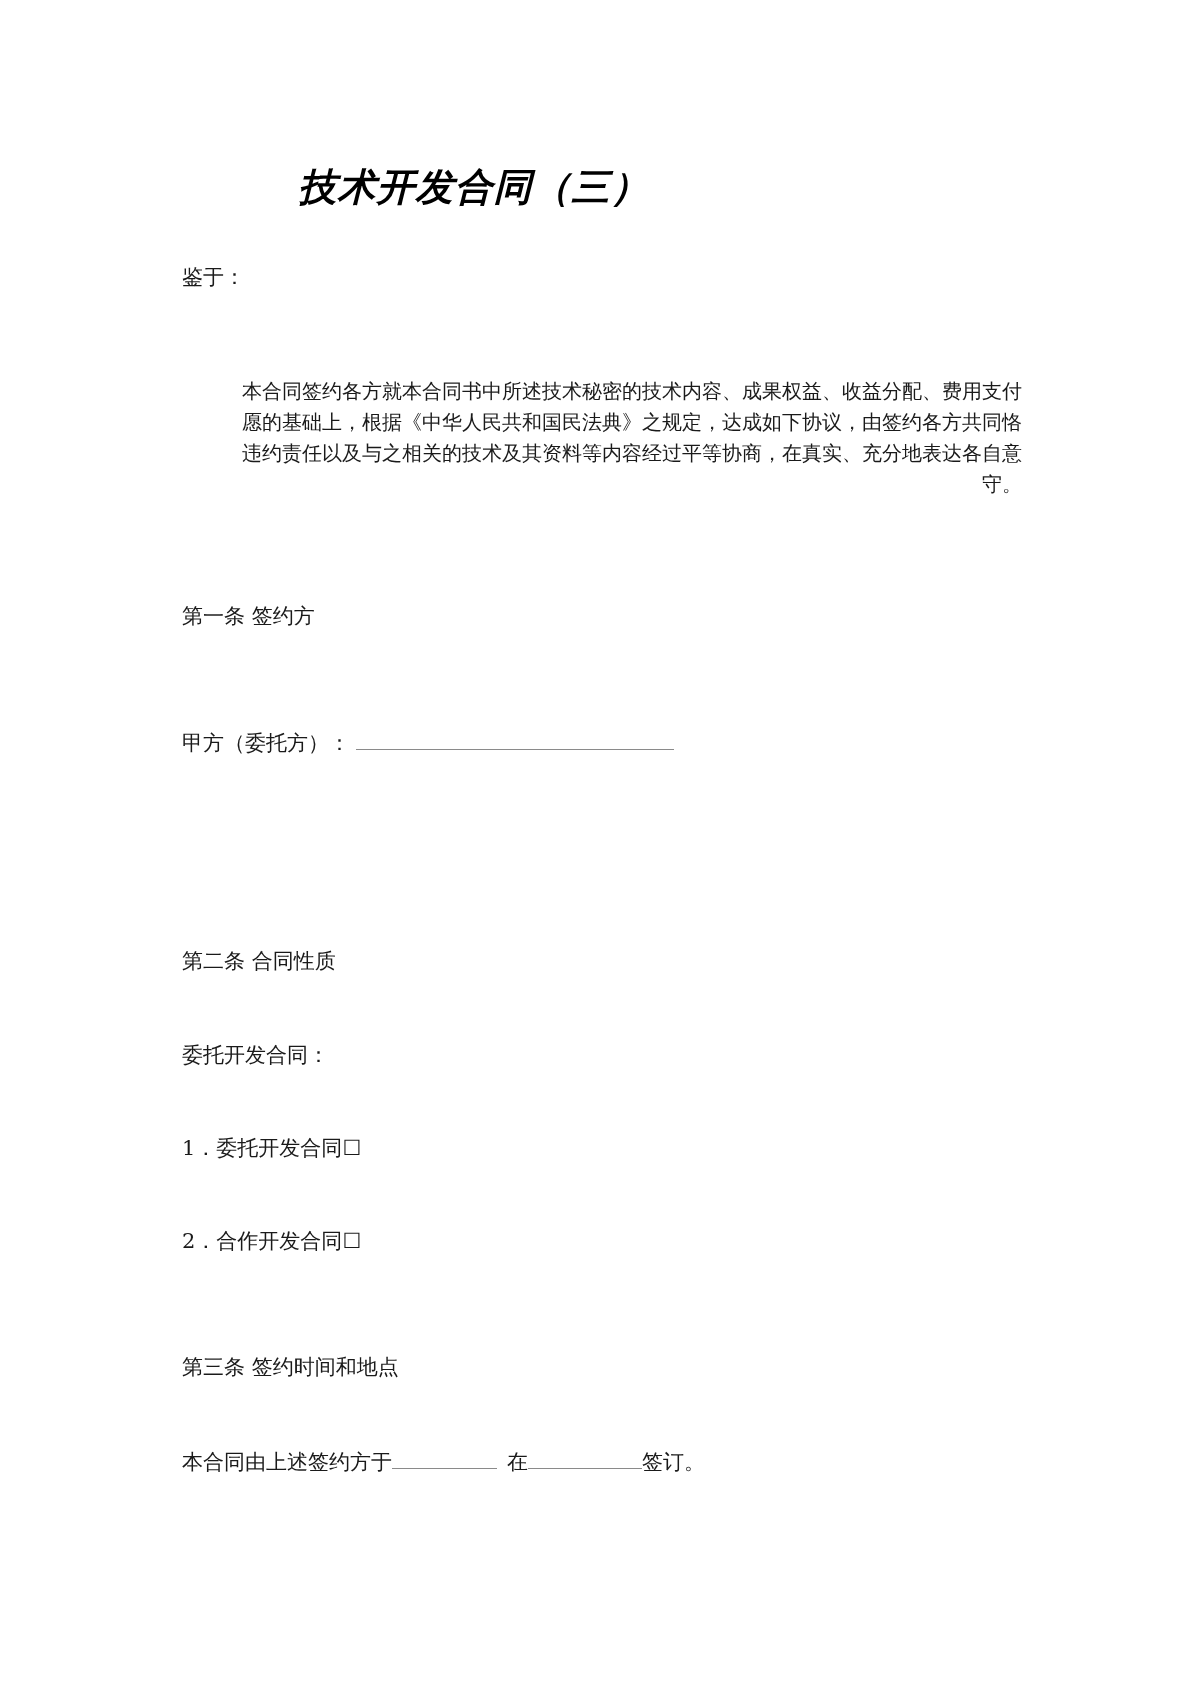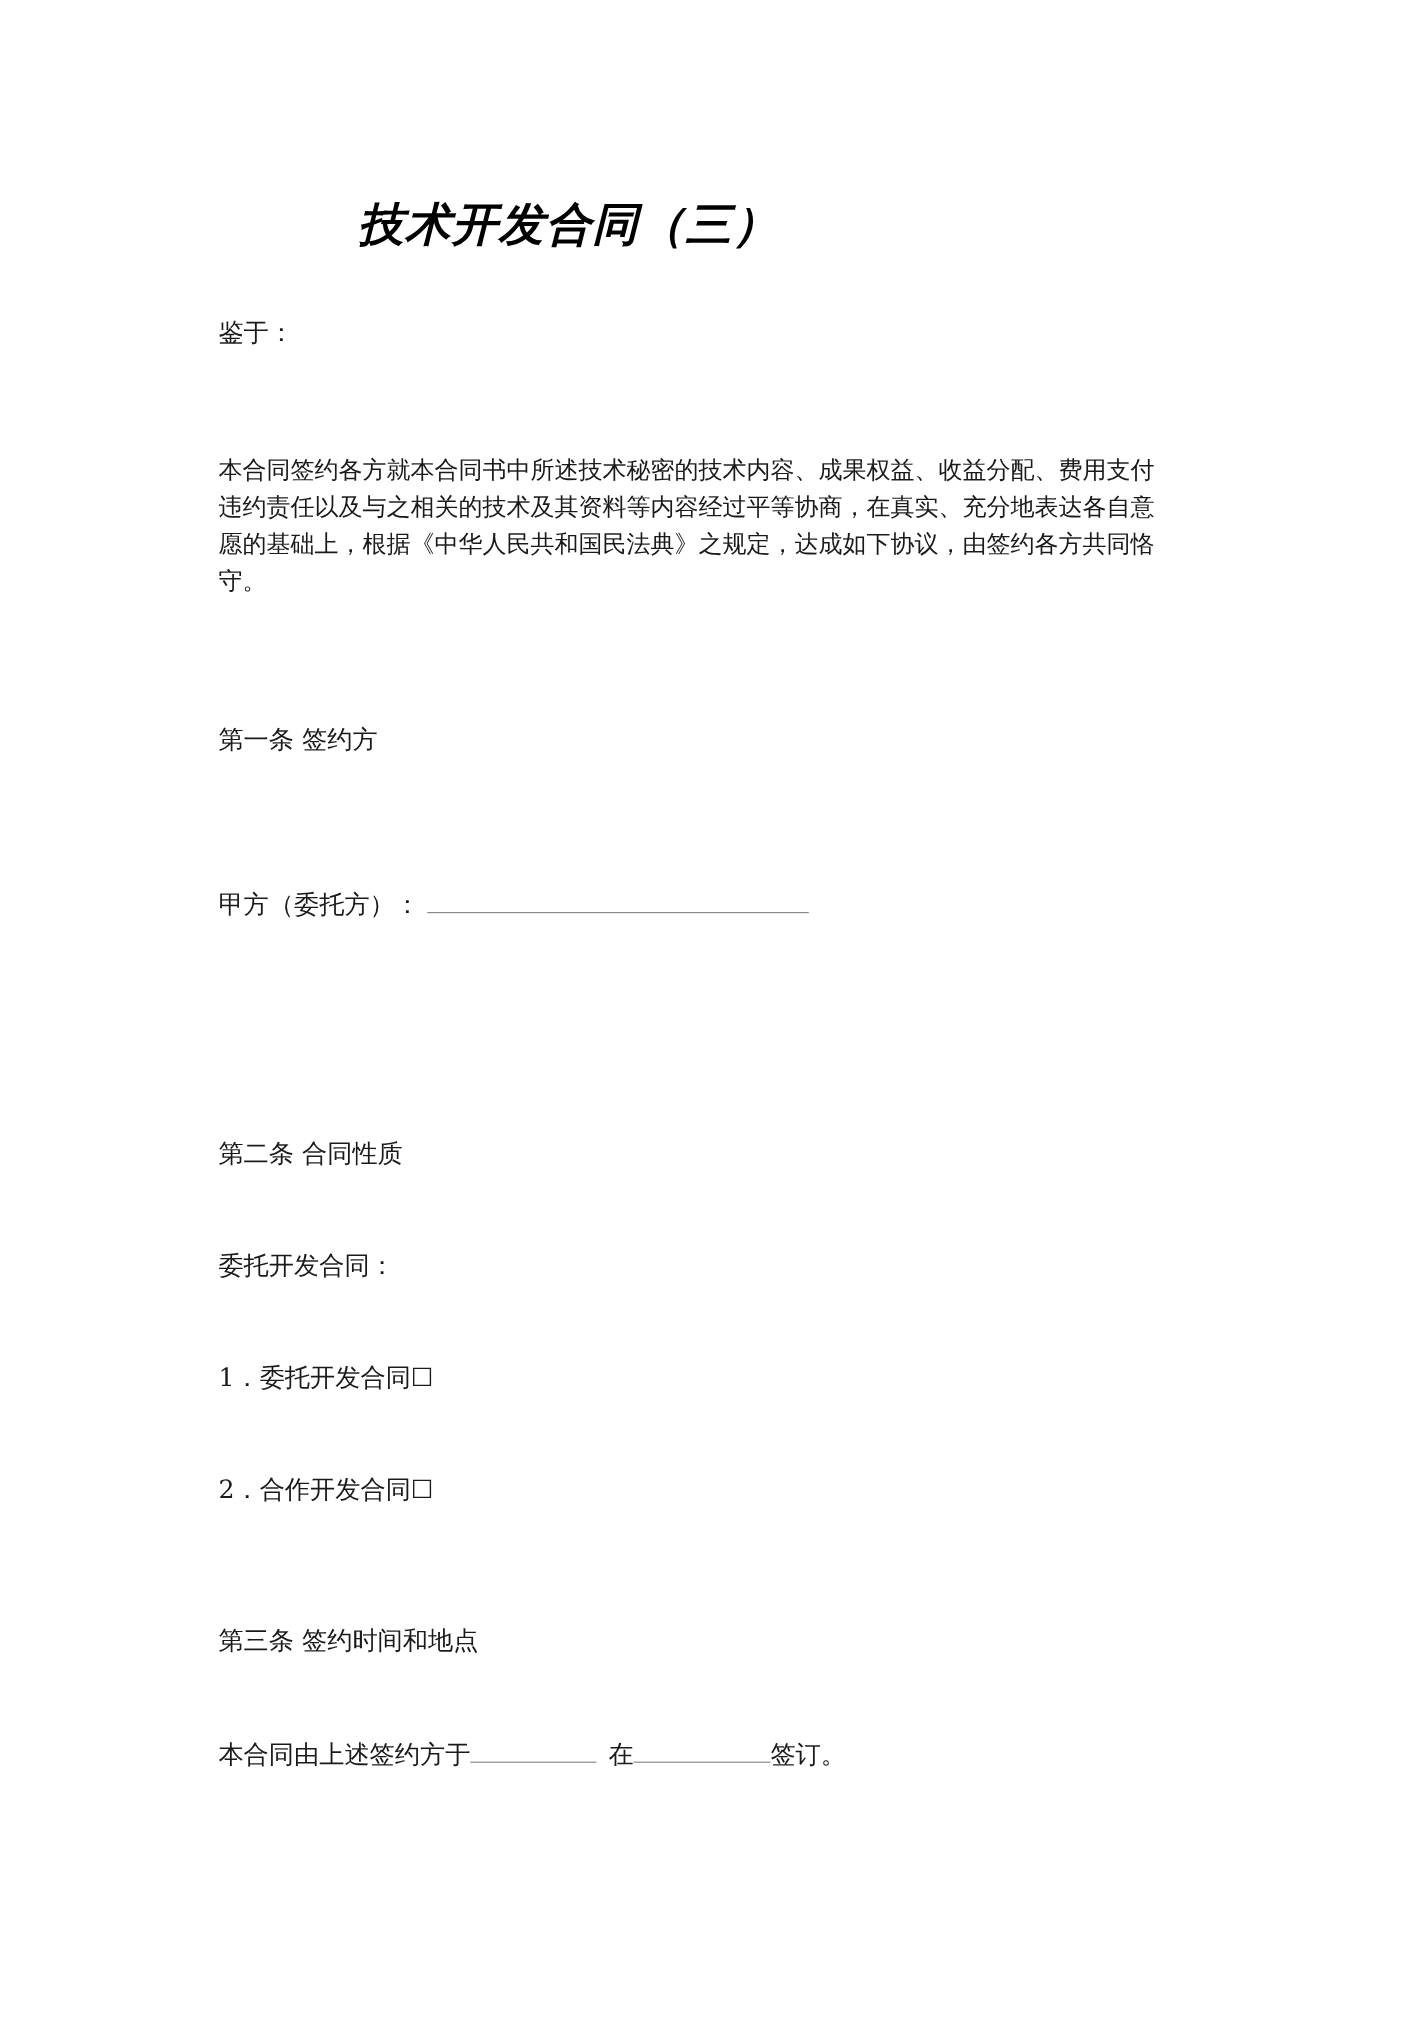--- a/index.html
+++ b/index.html
@@ -40,21 +40,21 @@
       white-space: nowrap;
     }
     .para {
       position: absolute;
       left: 182px;
       width: 840px;
       top: 376px;
       font-size: 20px;
       line-height: 31px;
     }
-    .para span { display: block; white-space: nowrap; }
+    .para span { display: block; white-space: nowrap; text-align: right; }
     .blank {
       display: inline-block;
       border-bottom: 1px solid #8a8a8a;
       height: 22px;
       vertical-align: baseline;
     }
     .blank.long { width: 318px; margin-left: 6px; }
     .blank.date { width: 105px; }
     .blank.place { width: 114px; }
     .sp { display: inline-block; width: 10px; }
@@ -63,28 +63,28 @@
 <body>
 
 <div class="page">
 
   <div class="title">技术开发合同（三）</div>
 
   <div class="line" style="top:262px;">鉴于：</div>
 
   <div class="para">
     <span>本合同签约各方就本合同书中所述技术秘密的技术内容、成果权益、收益分配、费用支付</span>
+    <span>愿的基础上，根据《中华人民共和国民法典》之规定，达成如下协议，由签约各方共同恪</span>
     <span>违约责任以及与之相关的技术及其资料等内容经过平等协商，在真实、充分地表达各自意</span>
-    <span>愿的基础上，根据《中华人民共和国民法典》之规定，达成如下协议，由签约各方共同恪</span>
     <span>守。</span>
   </div>
 
   <div class="line" style="top:601px;">第一条  签约方</div>
 
-  <div class="line" style="top:727px;margin-top:11px;">
+  <div class="line" style="top:727px;">
     <span>甲方（委托方）：</span><span class="blank long"></span>
   </div>
 
 
   <div class="line" style="top:946px;">第二条  合同性质</div>
 
   <div class="line" style="top:1040px;">委托开发合同：</div>
 
   <div class="line" style="top:1133px;">
     <span>1．委托开发合同</span><span>☐</span>

